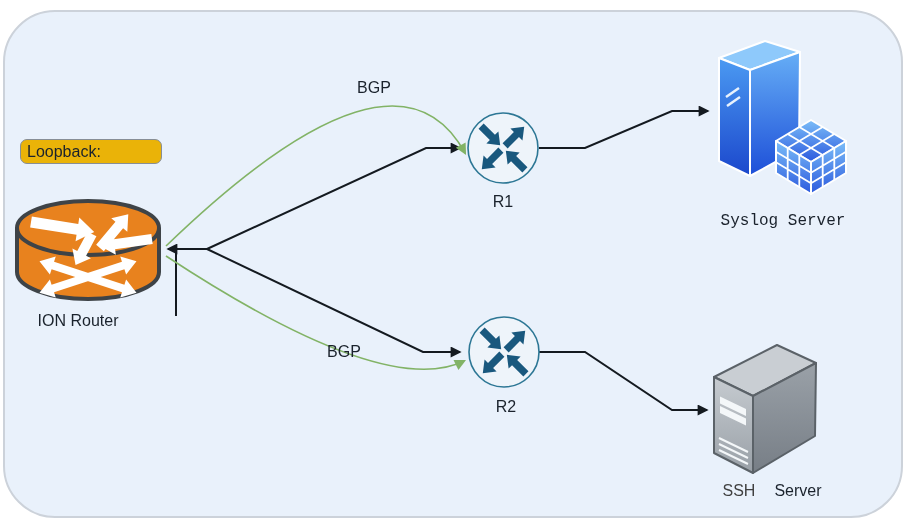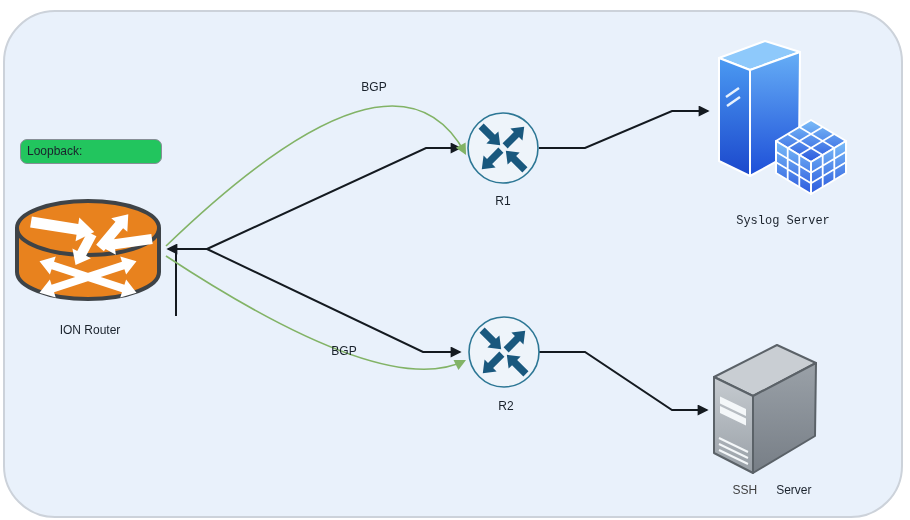--- a/index.html
+++ b/index.html
@@ -1,25 +1,25 @@
 <!DOCTYPE html>
 <html><head>
 <meta charset="utf-8">
 <style>
   html,body{margin:0;padding:0;background:#ffffff;}
   #stage{position:relative;width:910px;height:520px;background:#fff;overflow:hidden;
          font-family:"Liberation Sans", sans-serif;}
   #canvas-bg{position:absolute;left:3px;top:10px;width:896px;height:504px;
              background:#e9f1fb;border:2px solid #ccd2da;border-radius:52px;}
   #diagram-svg{position:absolute;left:0;top:0;width:910px;height:520px;}
-  .lbl{position:absolute;white-space:nowrap;color:#1a222c;font-size:12px;line-height:19px;}
+  .lbl{position:absolute;white-space:nowrap;color:#1a222c;font-size:16px;line-height:19px;}
   .lbl.centered{transform:translateX(-50%);text-align:center;}
-  #lbl-loopback{left:20px;top:139px;width:128px;background:#22c55e;border:1.5px solid #878e96;
+  #lbl-loopback{left:20px;top:139px;width:128px;background:#eab308;border:1.5px solid #878e96;
                 border-radius:7px;padding:2px 6px;}
-  #lbl-ion{left:90px;top:311px;margin-top:10px;}
+  #lbl-ion{left:78px;top:311px;}
   #lbl-physical{left:143px;top:317px;line-height:18px;}
   #lbl-bgp-top{left:374px;top:78px;}
   #lbl-bgp-bottom{left:344px;top:342px;}
   #lbl-r1{left:503px;top:192px;}
   #lbl-r2{left:506px;top:397px;}
   #lbl-syslog{left:783px;top:212px;font-family:Liberation Mono, monospace;}
   #lbl-ssh{left:772px;top:481px;}
   #lbl-ssh .ssh-prefix{color:#404040;}
   #lbl-ssh .ssh-suffix{color:#1a222c;margin-left:19px;}
   .edge-black{stroke:#141a20;stroke-width:2;fill:none;}

